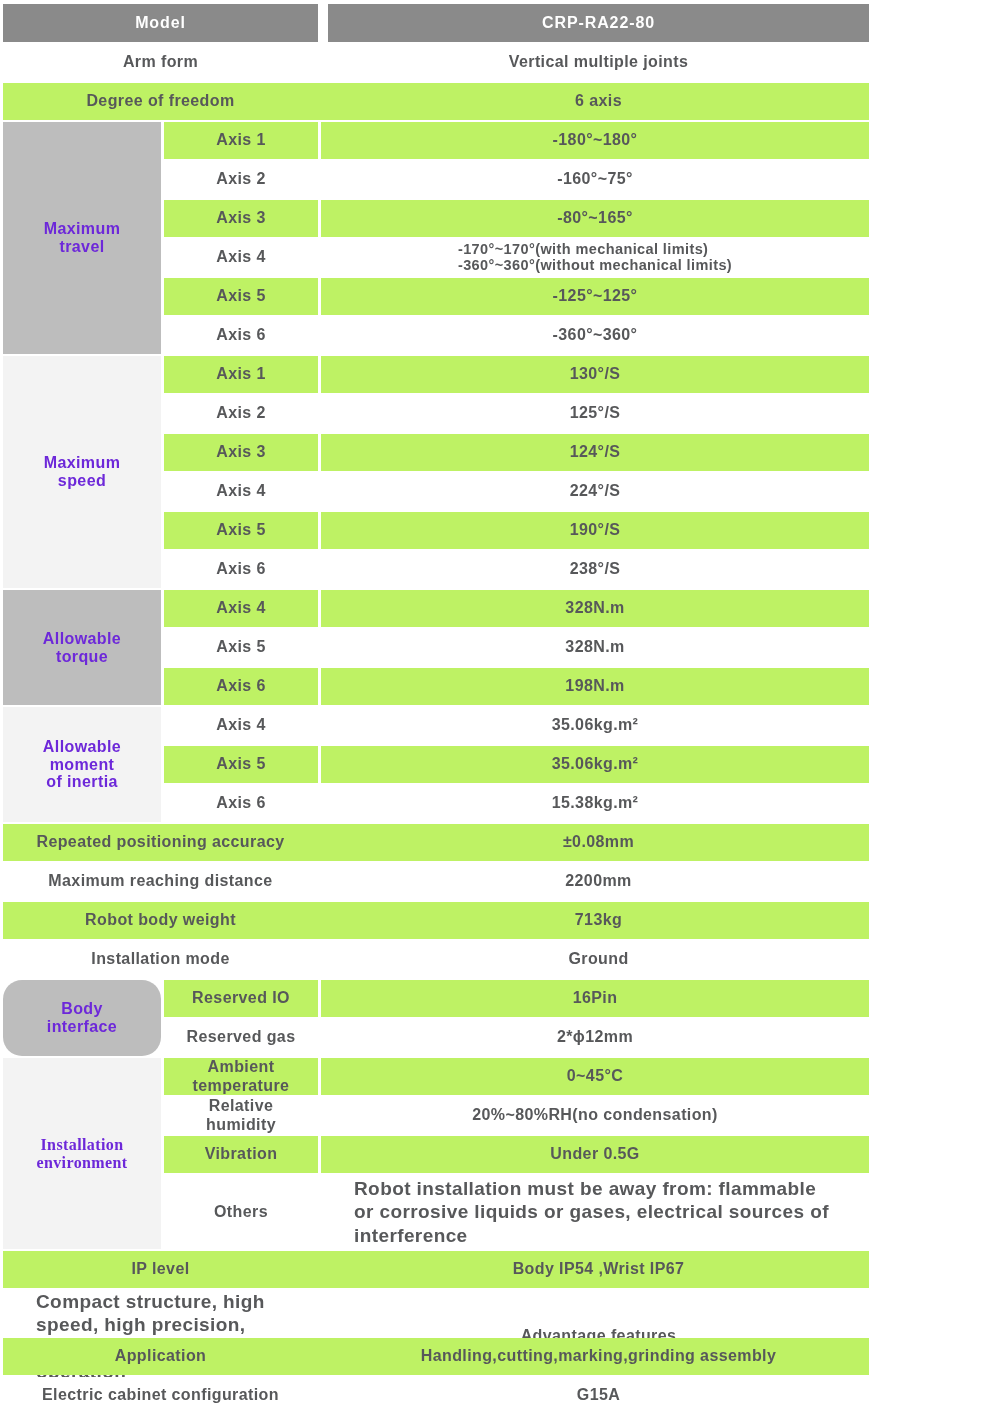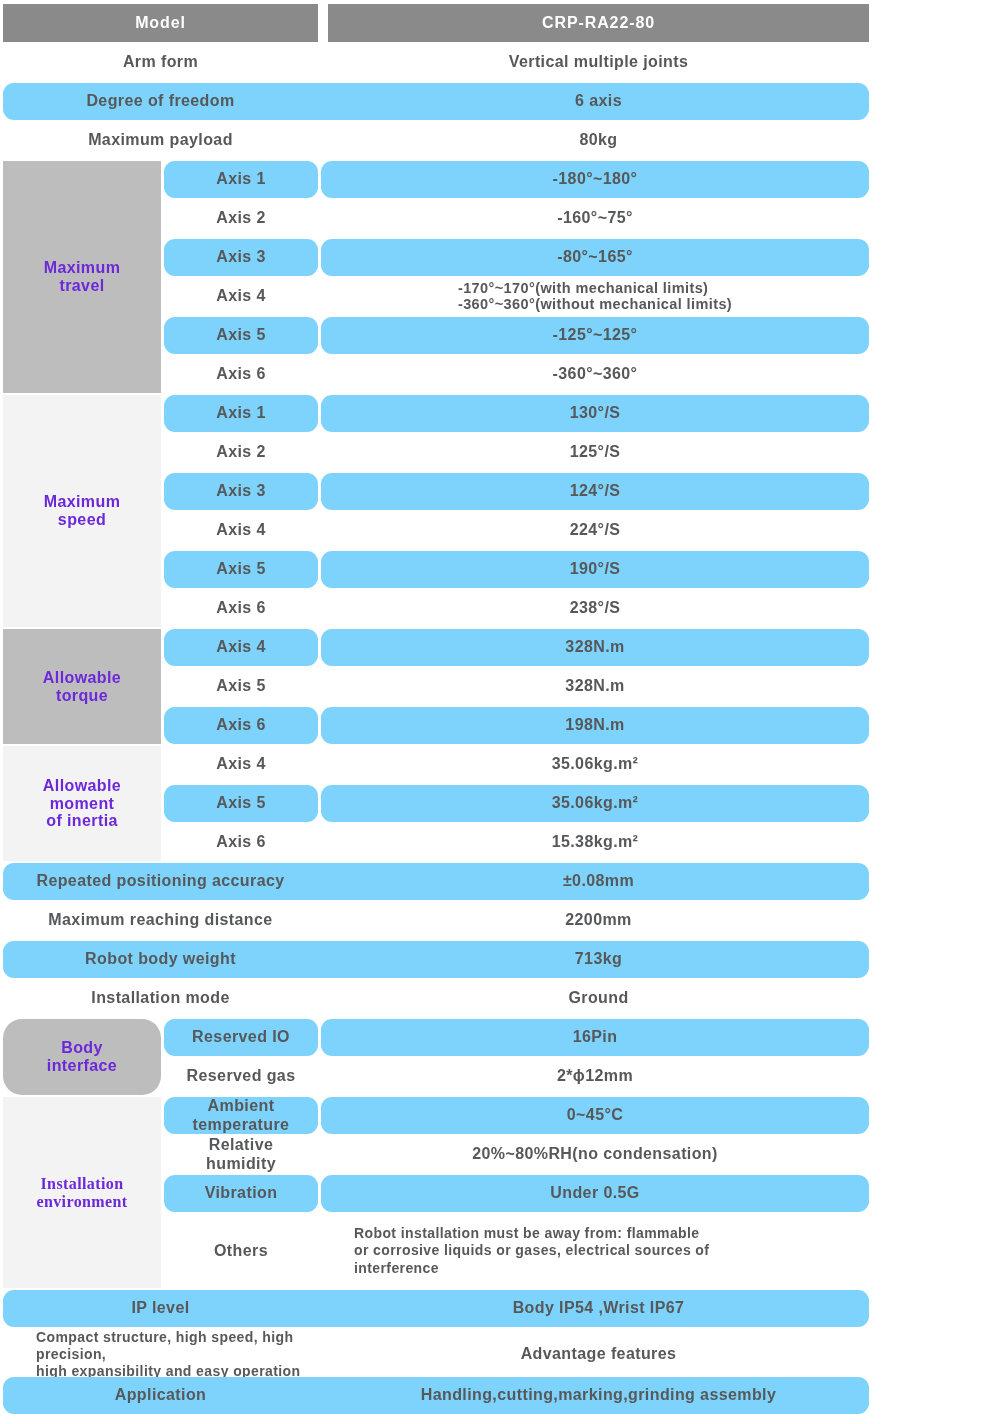--- a/index.html
+++ b/index.html
@@ -49,25 +49,25 @@
   .cell {
     display:flex; align-items:center; justify-content:center;
     text-align:center;
     white-space:pre-line;
     font-size:16px; font-weight:600;
     color:#57585a; letter-spacing:0.4px; line-height:1.15;
     padding:0 4px;
   }
   .cell .block { white-space:pre-line; text-align:left; display:inline-block; }
   .cell.small { font-size:14.5px; line-height:1.1; }
-  .cell.left { justify-content:flex-start; text-align:left; padding-left:33px; padding-right:10px; font-size:14px; line-height:1.22; }
+  .cell.left { justify-content:flex-start; text-align:left; padding-left:33px; padding-right:10px; font-size:19px; line-height:1.22; }
   
   .dark  { background:#8a8a8a; }
   .dark .cell, .cell.dark { background:#8a8a8a; color:#ffffff; font-weight:700; letter-spacing:0.9px; }
-  .g  { background:#7dd3fc;border-radius:11px; }
+  .g  { background:#bef264; }
   .w  { background:#ffffff; }
   .gc-dark  { background:#bdbdbd; }
   .gc-light { background:#f3f3f3; }
 </style>
 </head>
 <body>
 
 <div class="spec-table">
 
   <div class="row hdr">
@@ -78,24 +78,20 @@
   <div class="row w">
     <div class="cell">Arm form</div>
     <div class="cell">Vertical multiple joints</div>
   </div>
 
   <div class="row g">
     <div class="cell">Degree of freedom</div>
     <div class="cell">6 axis</div>
   </div>
 
-  <div class="row w">
-    <div class="cell">Maximum payload</div>
-    <div class="cell">80kg</div>
-  </div>
 
   <div class="section">
     <div class="group gc-dark span6">Maximum
 travel</div>
     <div class="cell g">Axis 1</div>
     <div class="cell g">-180°~180°</div>
     <div class="cell w">Axis 2</div>
     <div class="cell w">-160°~75°</div>
     <div class="cell g">Axis 3</div>
     <div class="cell g">-80°~165°</div>

